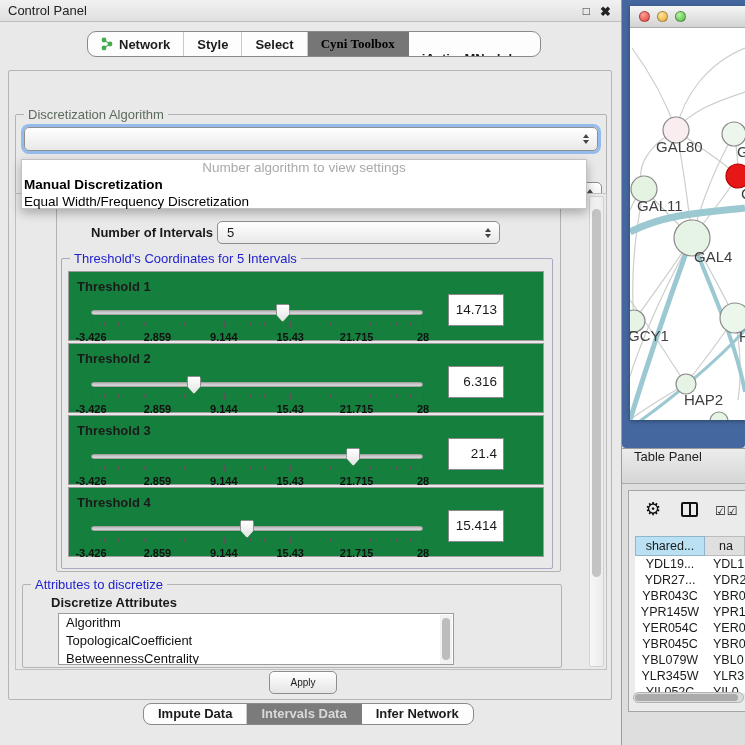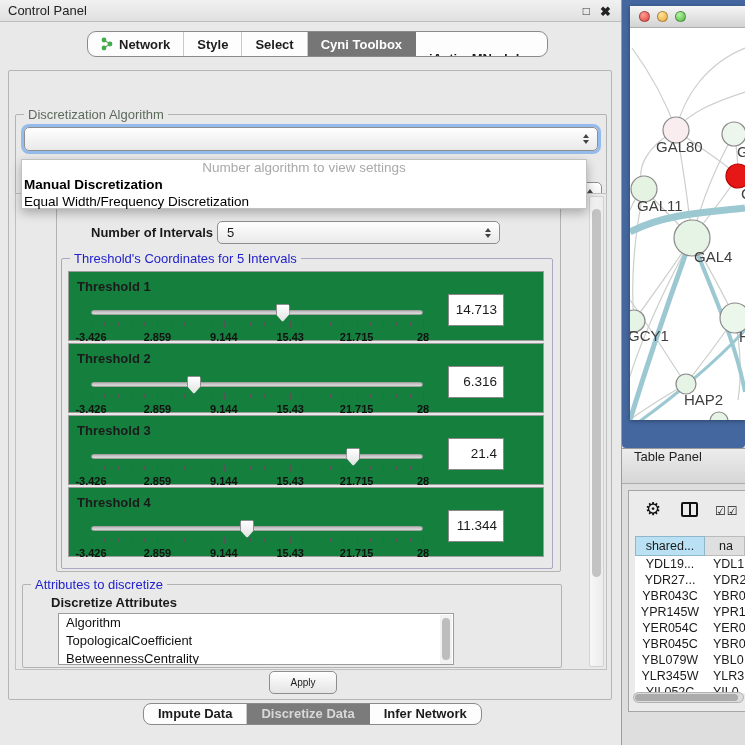--- a/index.html
+++ b/index.html
@@ -11,21 +11,21 @@
   .control-panel { position:absolute; left:0; top:0; width:622px; height:745px; background:#e9e9e9; border-right:1px solid #9c9c9c; }
   .titlebar { position:absolute; left:0; top:0; width:100%; height:22px; background:linear-gradient(#f1f1f1,#e0e0e0); border-bottom:1px solid #bdbdbd; display:flex; align-items:center; }
   .titlebar .t-title { margin-left:8px; font-size:13px; color:#222; }
   .titlebar .t-btns { position:absolute; right:10px; top:0; height:22px; display:flex; align-items:center; gap:10px; }
   .t-float { font-size:12px; color:#333; cursor:default; }
   .t-close { font-size:13px; font-weight:bold; color:#222; cursor:default; }
 
   .tab-strip { position:absolute; left:87px; top:31px; height:26px; display:flex; background:#fdfdfd; border:1px solid #8a8a8a; border-radius:9px; overflow:hidden; }
   .tab { display:flex; align-items:center; gap:5px; padding:0 13px; font-weight:bold; font-size:13px; color:#1c1c1c; border-right:1px solid #c9c9c9; cursor:default; white-space:nowrap; }
   .tab:last-child { border-right:none;margin-top:26px; }
-  .tab.selected { background:#767676; color:#ffffff; border-right-color:#767676; }
+  .tab.selected { background:#767676; color:#000000; border-right-color:#767676;font-family:Liberation Serif, serif; }
   .net-icon { width:13px; height:14px; display:inline-block; }
 
   .outer-box { position:absolute; left:8px; top:70px; width:604px; height:630px; border:1px solid #b5b5b5; border-radius:2px; background:#e9e9e9; }
 
   
   .algo-group { position:absolute; left:6px; top:15px; width:592px; height:100px; border:1px solid #b3b3b3; border-radius:2px;margin-top:28px; }
   .group-title { position:absolute; top:-8px; left:8px; background:#e9e9e9; padding:0 4px; font-size:13px; }
   .algo-title { color:#5c6b5c; }
   .combo { position:relative; background:linear-gradient(#ffffff,#e9e9e9); border:1px solid #8e8e8e; border-radius:5px; font-size:13px; display:flex; align-items:center; cursor:default; }
   .combo .combo-text { margin-left:9px; white-space:nowrap; overflow:hidden; }
@@ -370,21 +370,21 @@
                   </div>
                 <div class="tick-labels">
                     <span class="tick-label" style="left: 0%;">-3.426</span>
                     <span class="tick-label" style="left: 20%;">2.859</span>
                     <span class="tick-label" style="left: 40%;">9.144</span>
                     <span class="tick-label" style="left: 60%;">15.43</span>
                     <span class="tick-label" style="left: 80%;">21.715</span>
                     <span class="tick-label" style="left: 100%;">28</span>
                   </div>
               </div>
-              <div class="value-box">11.344</div>
+              <div class="value-box">15.414</div>
             </div>
 
           </div>
         </div>
 
         <div class="attr-group">
           <span class="group-title attr-title">Attributes to discretize</span>
           <span class="attr-label">Discretize Attributes</span>
           <div class="attr-list">
             <div class="attr-scroll">
@@ -399,21 +399,21 @@
         <div class="v-scrollbar">
             <div class="thumb"></div>
           </div>
       </div>
 
       <div class="apply-button">Apply</div>
     </div>
 
     <div class="bottom-tabs">
       <div class="btab">Impute Data</div>
-      <div class="btab selected">Discretize Data</div>
+      <div class="btab selected">Intervals Data</div>
       <div class="btab">Infer Network</div>
     </div>
   </div>
 
   <div class="right-bg"></div>
 
   <div class="network-frame">
     <div class="mac-window">
       <div class="mac-titlebar">
         <span class="light red"></span>

